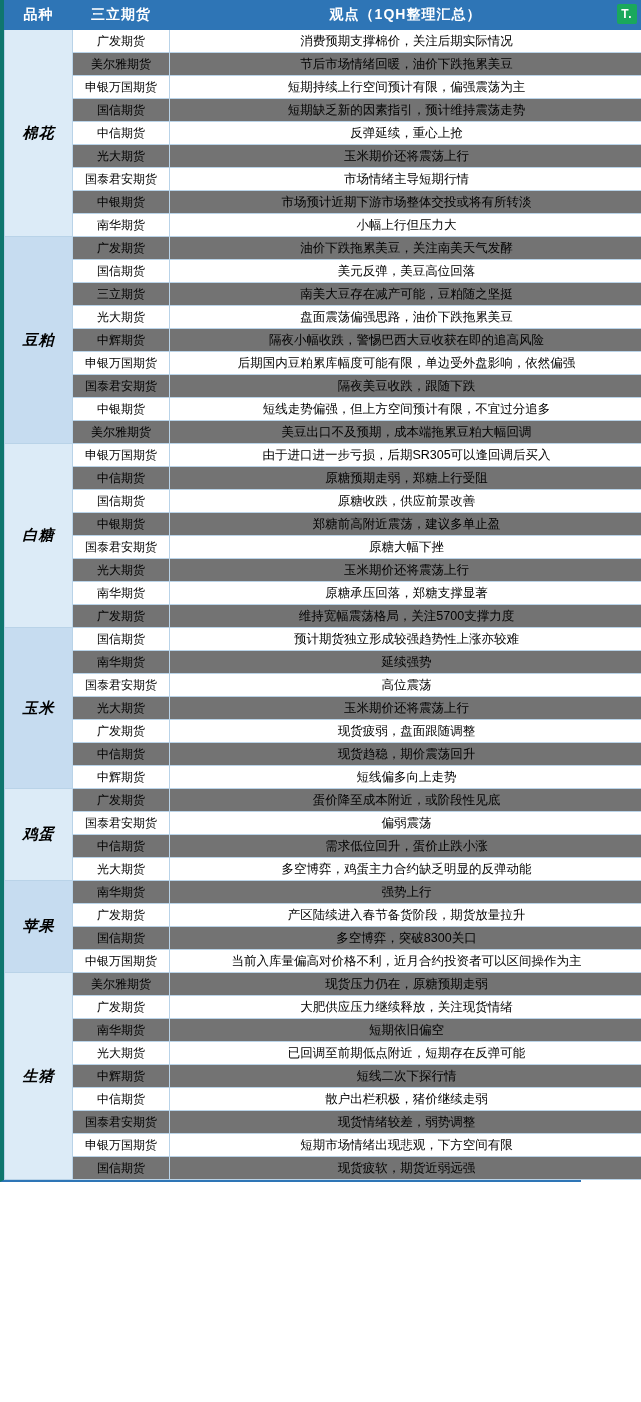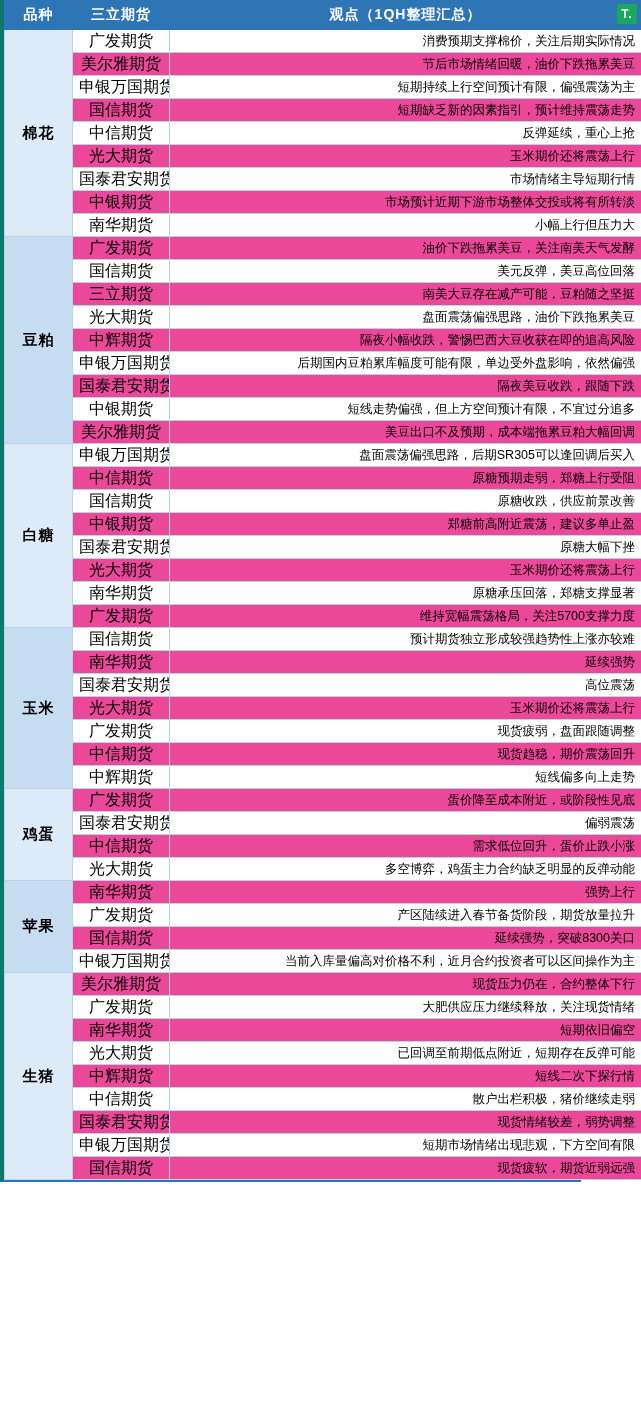--- a/index.html
+++ b/index.html
@@ -64,31 +64,32 @@
     color: #000000;
     font-size: 12.5px;
     white-space: nowrap;
     overflow: hidden;
   }
   td.cat {
     text-align: center;
     font-weight: bold;
     font-size: 15px;
     letter-spacing: 1px;
+    font-style: italic;
   }
   td.firm {
     text-align: center;
-    font-size: 16px;
+    font-size: 12px;
   }
   td.view {
-    text-align: right;
+    text-align: center;
     padding-left: 8px;
   }
   tr.band-a td { background: #ffffff; }
-  tr.band-b td { background: #ec4899; }
+  tr.band-b td { background: #737373; }
   td.cat.tone-a { background: #dcebf7; }
   td.cat.tone-b { background: #c6dcf0; }
 </style>
 </head>
 <body>
 
 <div class="sheet">
   <table class="grid">
     <colgroup>
       <col class="c-cat">
@@ -176,21 +177,21 @@
           <td class="firm">中银期货</td>
           <td class="view">短线走势偏强，但上方空间预计有限，不宜过分追多</td>
         </tr>
         <tr class="band-b">
           <td class="firm">美尔雅期货</td>
           <td class="view">美豆出口不及预期，成本端拖累豆粕大幅回调</td>
         </tr>
         <tr class="band-a">
           <td class="cat tone-a" rowspan="8">白糖</td>
           <td class="firm">申银万国期货</td>
-          <td class="view">盘面震荡偏强思路，后期SR305可以逢回调后买入</td>
+          <td class="view">由于进口进一步亏损，后期SR305可以逢回调后买入</td>
         </tr>
         <tr class="band-b">
           <td class="firm">中信期货</td>
           <td class="view">原糖预期走弱，郑糖上行受阻</td>
         </tr>
         <tr class="band-a">
           <td class="firm">国信期货</td>
           <td class="view">原糖收跌，供应前景改善</td>
         </tr>
         <tr class="band-b">
@@ -263,30 +264,30 @@
           <td class="cat tone-b" rowspan="4">苹果</td>
           <td class="firm">南华期货</td>
           <td class="view">强势上行</td>
         </tr>
         <tr class="band-a">
           <td class="firm">广发期货</td>
           <td class="view">产区陆续进入春节备货阶段，期货放量拉升</td>
         </tr>
         <tr class="band-b">
           <td class="firm">国信期货</td>
-          <td class="view">延续强势，突破8300关口</td>
+          <td class="view">多空博弈，突破8300关口</td>
         </tr>
         <tr class="band-a">
           <td class="firm">中银万国期货</td>
           <td class="view">当前入库量偏高对价格不利，近月合约投资者可以区间操作为主</td>
         </tr>
         <tr class="band-b">
           <td class="cat tone-a" rowspan="9">生猪</td>
           <td class="firm">美尔雅期货</td>
-          <td class="view">现货压力仍在，合约整体下行</td>
+          <td class="view">现货压力仍在，原糖预期走弱</td>
         </tr>
         <tr class="band-a">
           <td class="firm">广发期货</td>
           <td class="view">大肥供应压力继续释放，关注现货情绪</td>
         </tr>
         <tr class="band-b">
           <td class="firm">南华期货</td>
           <td class="view">短期依旧偏空</td>
         </tr>
         <tr class="band-a">

